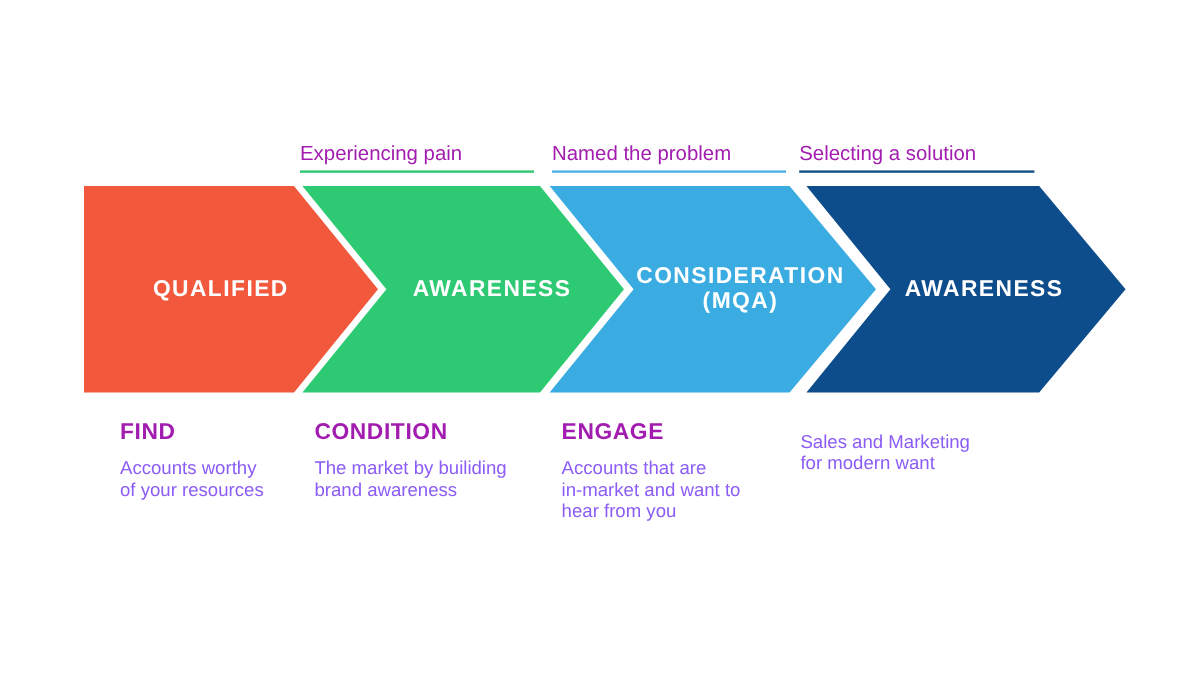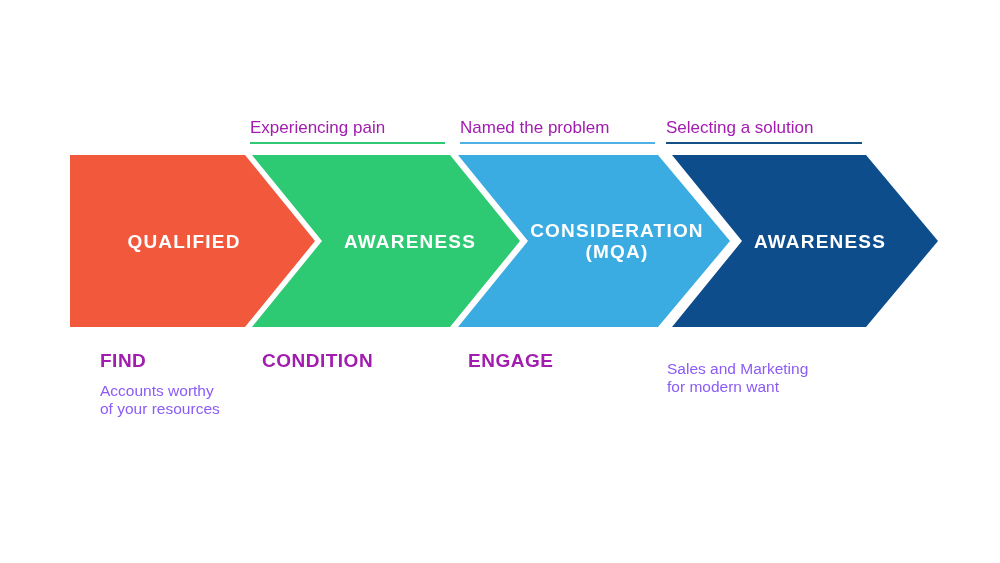--- a/index.html
+++ b/index.html
@@ -106,22 +106,27 @@
 (MQA)</div>
   <div class="stage-label s4">AWARENESS</div>
 
   <div class="footer-col f1">
     <div class="footer-title">FIND</div>
     <div class="footer-desc">Accounts worthy
 of your resources</div>
   </div>
   <div class="footer-col f2">
     <div class="footer-title">CONDITION</div>
+    <div class="footer-desc">The market by builiding
+brand awareness</div>
   </div>
   <div class="footer-col f3">
     <div class="footer-title">ENGAGE</div>
+    <div class="footer-desc">Accounts that are
+in-market and want to
+hear from you</div>
   </div>
   <div class="footer-col f4">
     <div class="footer-desc">Sales and Marketing
 for modern want</div>
   </div>
 
 </div>
 
 </body></html>

